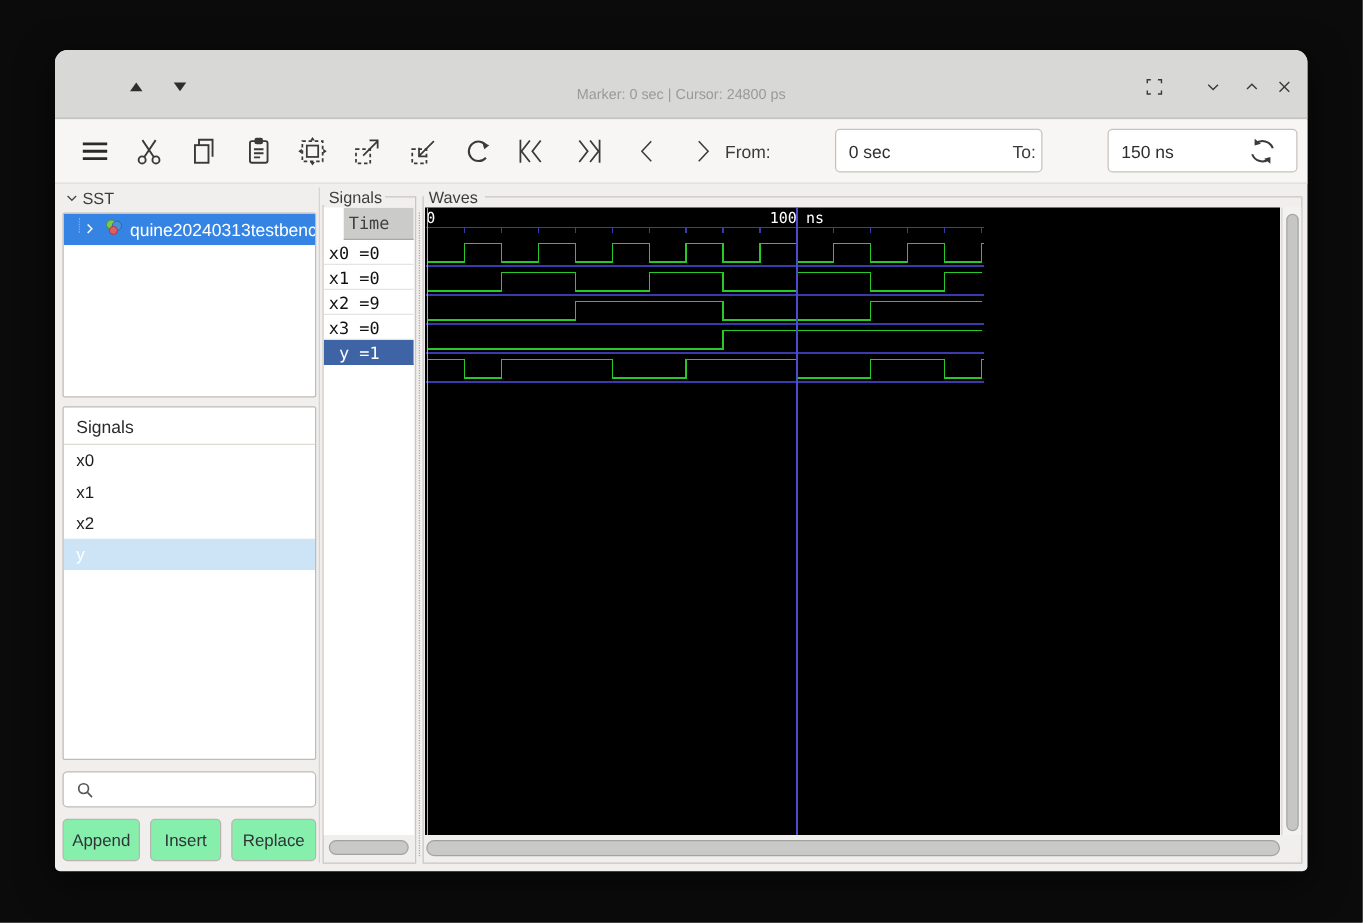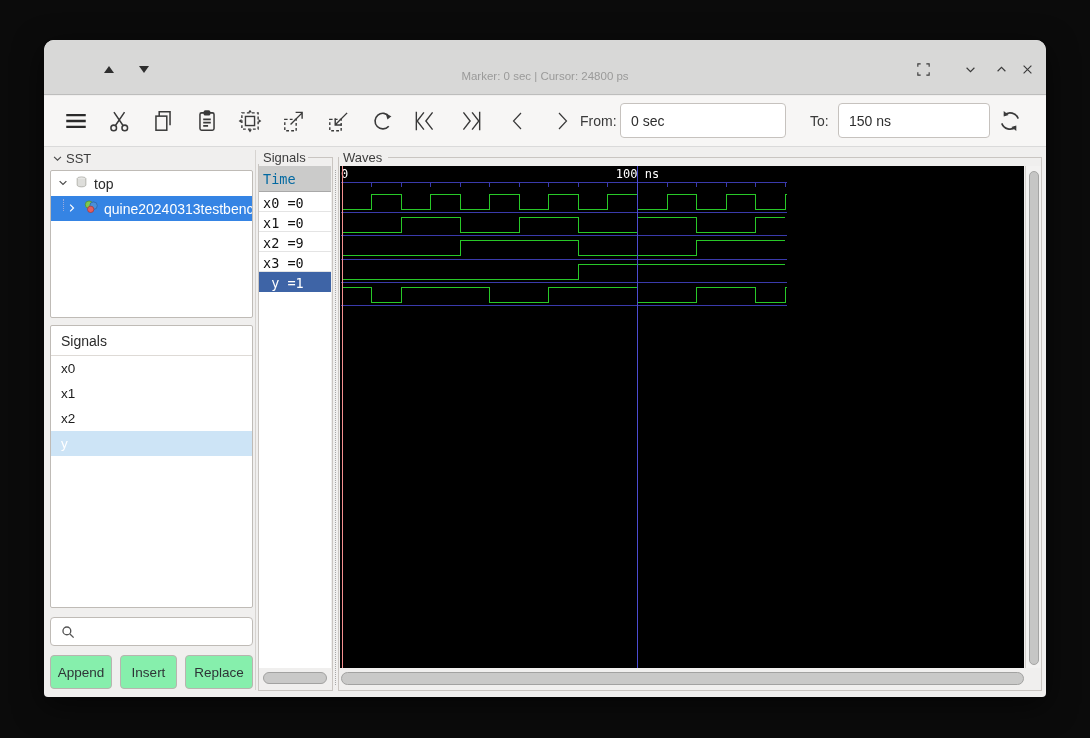--- a/index.html
+++ b/index.html
@@ -23,21 +23,21 @@
   .tri-down { width:0; height:0; border-left:5px solid transparent; border-right:5px solid transparent; border-top:7px solid #2e2e2e; }
   
   .toolbar { position:absolute; left:0; top:56px; width:100%; height:51px;
              background:#f7f6f5; border-bottom:1px solid #dadada; }
   .tool { position:absolute; top:11px; width:28px; height:28px; display:flex;
           align-items:center; justify-content:center; }
   .tool svg { width:26px; height:26px; }
   .tb-label { position:absolute; top:17px; font-size:14px; color:#3a3a3a; }
   .tb-input { position:absolute; top:7px; height:35px; background:#fff;
               border:1px solid #c6c2be; border-radius:4px; font-size:14px;
-              color:#2e2e2e; padding-left:10px; font-family:"Liberation Sans",sans-serif; }
+              color:#2e2e2e; padding-left:10px; font-family:"Liberation Sans",sans-serif;margin-left:48px; }
   
   .sst-head { position:absolute; left:8px; top:110px; height:16px; display:flex;
               align-items:center; gap:3px; font-size:13px; color:#3c3c3c; }
   .panel-box { position:absolute; background:#fff; border:1px solid #bfbbb6; border-radius:2px; }
   #sst-box { left:6px; top:130px; width:203px; height:148px; overflow:hidden; }
   .tree-row { height:25px; display:flex; align-items:center; gap:5px; padding-left:6px;
               font-size:14px; color:#2a2a2a; white-space:nowrap; overflow:hidden; }
   .tree-row.selected { background:#3584e4; color:#fff; }
   .tree-guide { width:10px; height:12px; border-left:1px dotted #9ad; border-bottom:1px dotted #9ad;
                 margin-right:-3px; margin-top:-8px; }
@@ -59,21 +59,21 @@
   
   .frame-label { position:absolute; top:110px; font-size:13px; color:#3c3c3c;
                  background:#f0efee; padding:0 2px; z-index:2; }
   .hline { position:absolute; height:1px; background:#c9c5c1; }
   .vline2 { position:absolute; width:1px; background:#c9c5c1; }
   
   #name-col { position:absolute; left:215px; top:126px; width:72px; height:502px;
               background:#fff; overflow:hidden;
               font-family:"DejaVu Sans Mono", monospace; font-size:13.5px; }
   .name-time { height:26px; line-height:26px; padding-left:4px; background:#cbcbca;
-               border-bottom:1px solid #a8a8a8; color:#0369a1; }
+               border-bottom:1px solid #a8a8a8; color:#404040;margin-left:16px; }
   .name-row { height:20px; line-height:23px; padding-left:4px; color:#111;
               border-bottom:1px solid #e4e4e4; white-space:pre; }
   .name-row.selected { background:#3e64a6; color:#fff; border-bottom:1px solid #3e64a6; }
   .mini-scroll { position:absolute; left:219px; top:632px; width:64px; height:12px;
                  background:#c9c9c8; border:1px solid #a2a2a1; border-radius:6px; }
   
   #wave-canvas { position:absolute; left:296px; top:126px; width:684px; height:502px;
                  background:#000; }
   .vscroll-track { position:absolute; left:981px; top:126px; width:16px; height:502px;
                    background:#f3f2f1; border-left:1px solid #d5d2cf; }
@@ -203,30 +203,20 @@
   </div>
 
   <div class="sst-head">
     <svg viewBox="0 0 16 16" width="11" height="11" fill="none" stroke="#4a4a4a" stroke-width="1.6">
         <path d="M3 5.5 8 10.5 13 5.5"></path>
       </svg>
     <span>SST</span>
   </div>
 
   <div class="panel-box" id="sst-box">
-      <div class="tree-row" style="padding-left: 6px;">
-        <span><svg viewBox="0 0 16 16" width="12" height="12" fill="none" stroke="#4a4a4a" stroke-width="1.6">
-            <path d="M3.5 5.5 8 10 12.5 5.5"></path>
-          </svg></span>
-        <span><svg viewBox="0 0 24 24" width="15" height="15">
-            <ellipse cx="12" cy="6" rx="7" ry="3" fill="#e9e9e7" stroke="#97978f"></ellipse>
-            <path d="M5 6v10c0 1.7 3.1 3 7 3s7-1.3 7-3V6" fill="#dededb" stroke="#97978f"></path>
-          </svg></span>
-        <span>top</span>
-      </div>
       <div class="tree-row selected" style="padding-left: 12px;">
         <span class="tree-guide"></span>
         <span><svg viewBox="0 0 16 16" width="12" height="12" fill="none" stroke="#fff" stroke-width="1.6">
             <path d="M5.5 3.5 10 8 5.5 12.5"></path>
           </svg></span>
         <span><svg viewBox="0 0 24 24" width="16" height="16">
             <circle cx="9" cy="8.5" r="5.6" fill="#7ec850" stroke="#4c8a28"></circle>
             <circle cx="15.8" cy="10" r="5.6" fill="#4a90d9" stroke="#2c5f9e"></circle>
             <circle cx="11.5" cy="15.5" r="4.8" fill="#e25f5f" stroke="#a63030"></circle>
           </svg></span>

